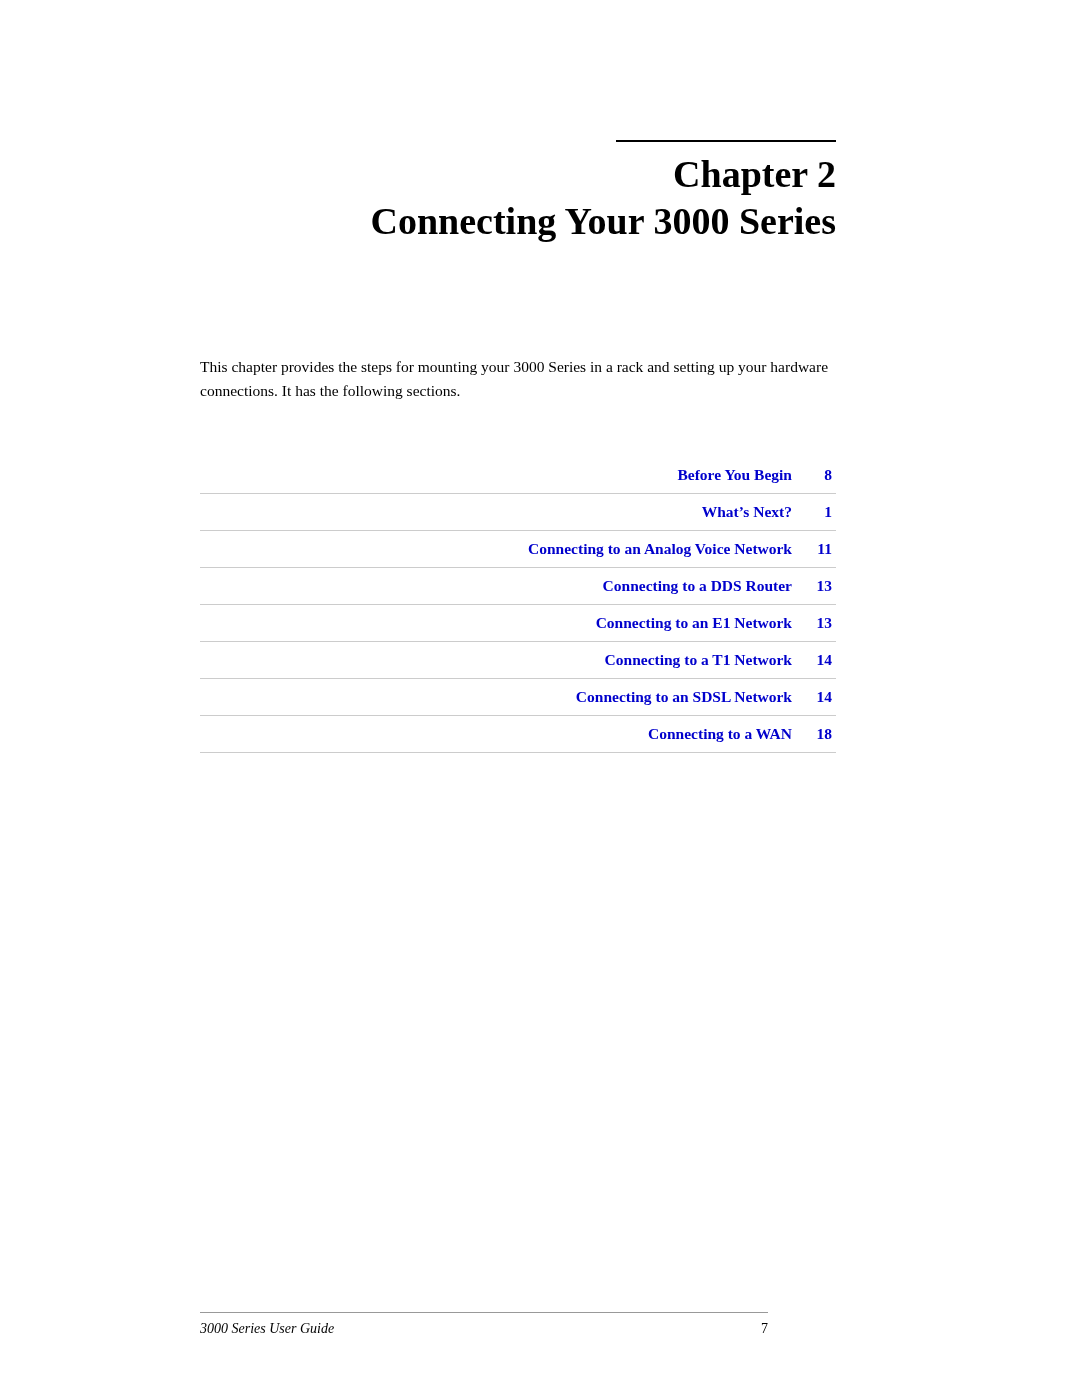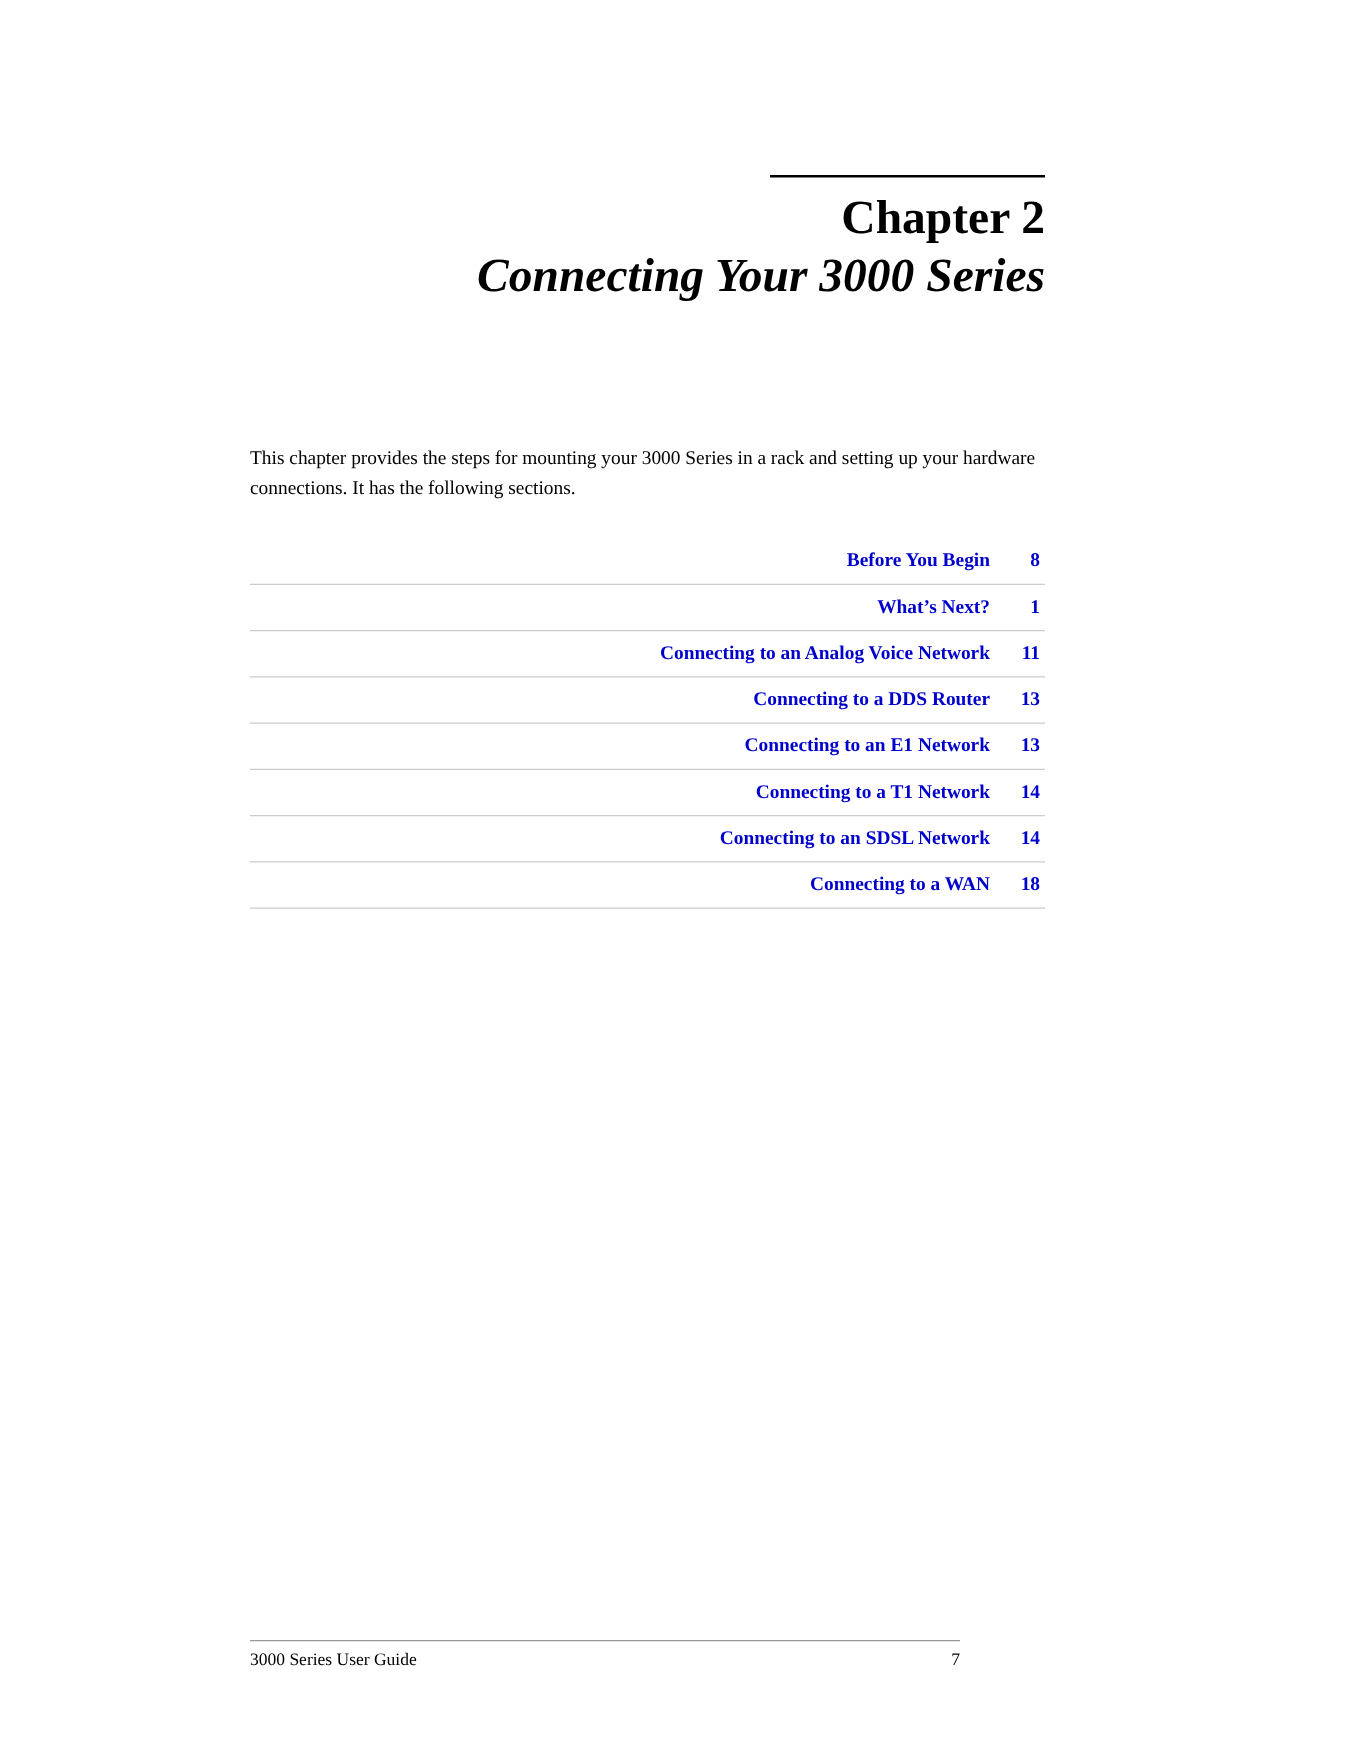--- a/index.html
+++ b/index.html
@@ -46,26 +46,25 @@
       line-height: 1.2;
       color: #000;
     }
 
     .chapter-subtitle {
       font-size: 38px;
       font-weight: bold;
       line-height: 1.25;
       color: #000;
       text-align: right;
-      font-style: italic;
     }
 
     .intro-text {
       margin-top: 90px;
-      margin-bottom: 18px;
+      margin-bottom: 44px;
       font-size: 15.5px;
       line-height: 1.55;
       color: #000;
       max-width: 680px;
     }
 
     .toc-table {
       width: 100%;
       border-collapse: collapse;
       margin-top: 10px;
@@ -107,20 +106,21 @@
       right: 160px;
       display: flex;
       justify-content: space-between;
       align-items: center;
       border-top: 1px solid #999;
       padding-top: 8px;
     }
 
     .footer-text {
       font-size: 14px;
+      font-style: italic;
       color: #000;
       text-align: center;
     }
 
     .footer-page {
       font-size: 14px;
       color: #000;
     }
 
     .spacer {

